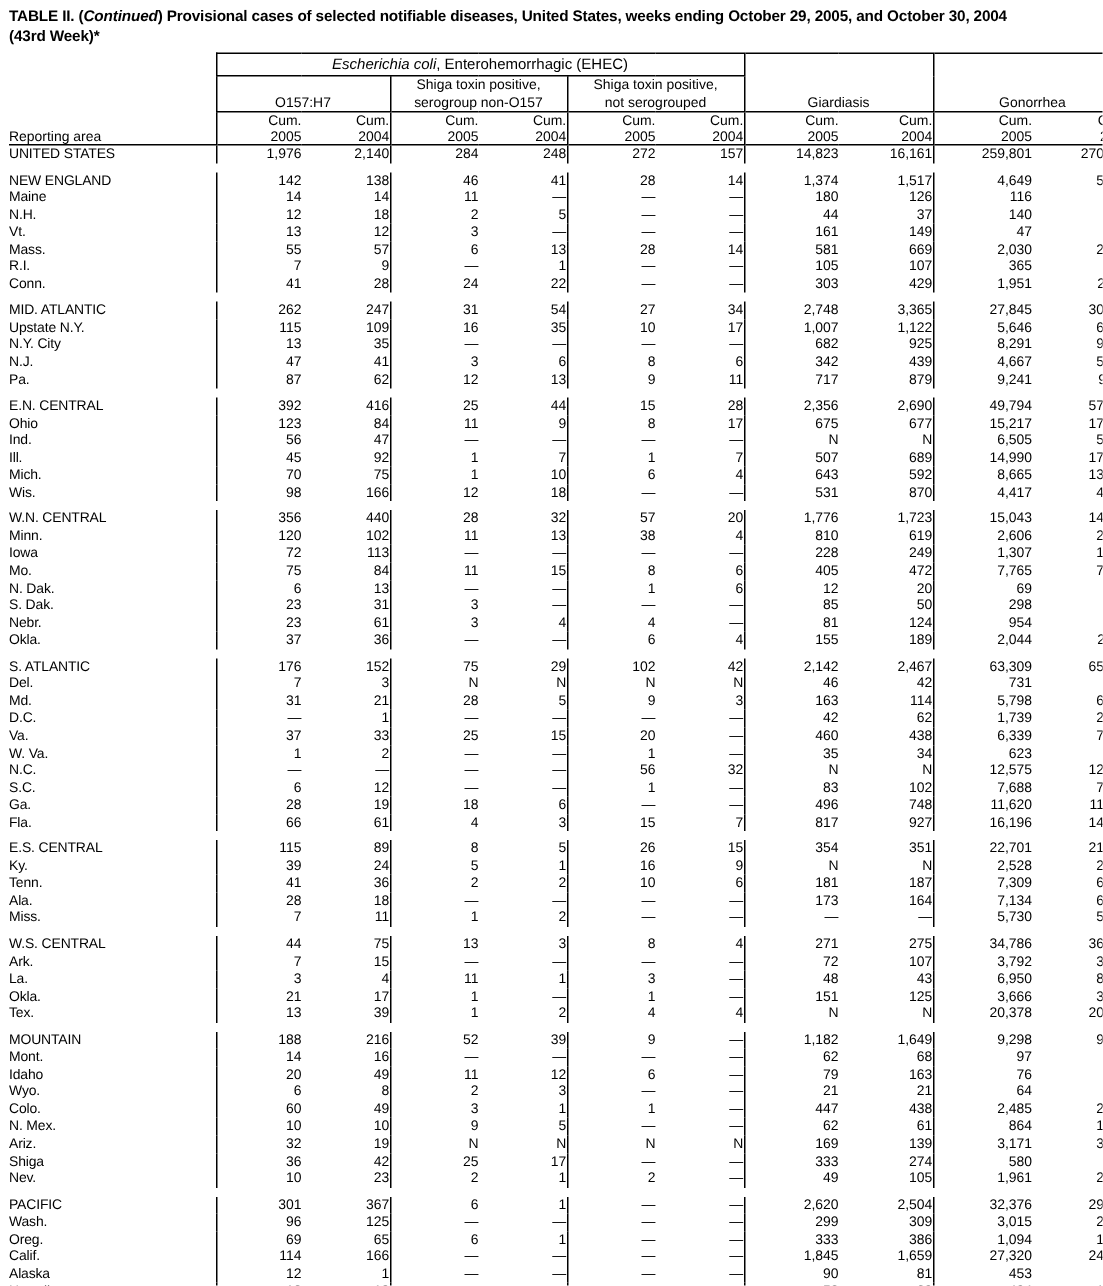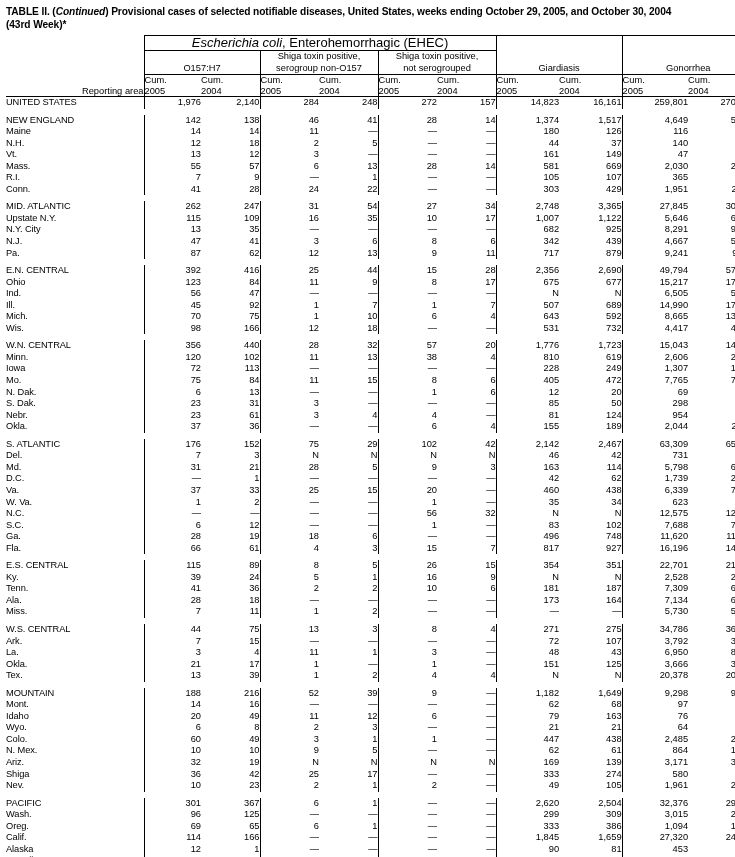--- a/index.html
+++ b/index.html
@@ -52,37 +52,37 @@
     height: 14px;
     border-bottom: 0.9px solid #000;
   }
   .hdr-sub {
     font-size: 9.3px;
     line-height: 11.5px;
     border-bottom: 0.9px solid #000;
     padding-bottom: 1px;
   }
   .hdr-cum {
-    text-align: left;
+    text-align: right;
     font-size: 9.3px;
     line-height: 10.5px;
     border-bottom: 1.6px solid #000;
     padding-bottom: 1px;
   }
   .vline { border-left: 0.9px solid #000; }
   .reporting-head {
-    text-align: right;
+    text-align: left;
     vertical-align: bottom;
     font-size: 9.3px;
     padding-left: 1px;
     padding-bottom: 1px;
     border-bottom: 1.6px solid #000;
   }
   .blankcell { border: none; }
-  .ehec-title { font-size: 13px; }
+  .ehec-title { font-size: 10px; }
   .ehec-title i { font-style: italic; }
   
   tbody td {
     font-size: 9.3px;
     line-height: 11.55px;
     height: 11.55px;
     white-space: nowrap;
   }
   td.area {
     text-align: left;
@@ -417,21 +417,21 @@
         </tr>
         <tr>
           <td class="area">Wis.</td>
           <td class="num vline">98</td>
           <td class="num">166</td>
           <td class="num vline">12</td>
           <td class="num">18</td>
           <td class="num vline">—</td>
           <td class="num">—</td>
           <td class="num vline">531</td>
-          <td class="num">732</td>
+          <td class="num">870</td>
           <td class="num vline">4,417</td>
           <td class="num">4,136</td>
         </tr>
         <tr class="gap">
           <td colspan="11"></td>
         </tr>
         <tr>
           <td class="area">W.N. CENTRAL</td>
           <td class="num vline">356</td>
           <td class="num">440</td>

